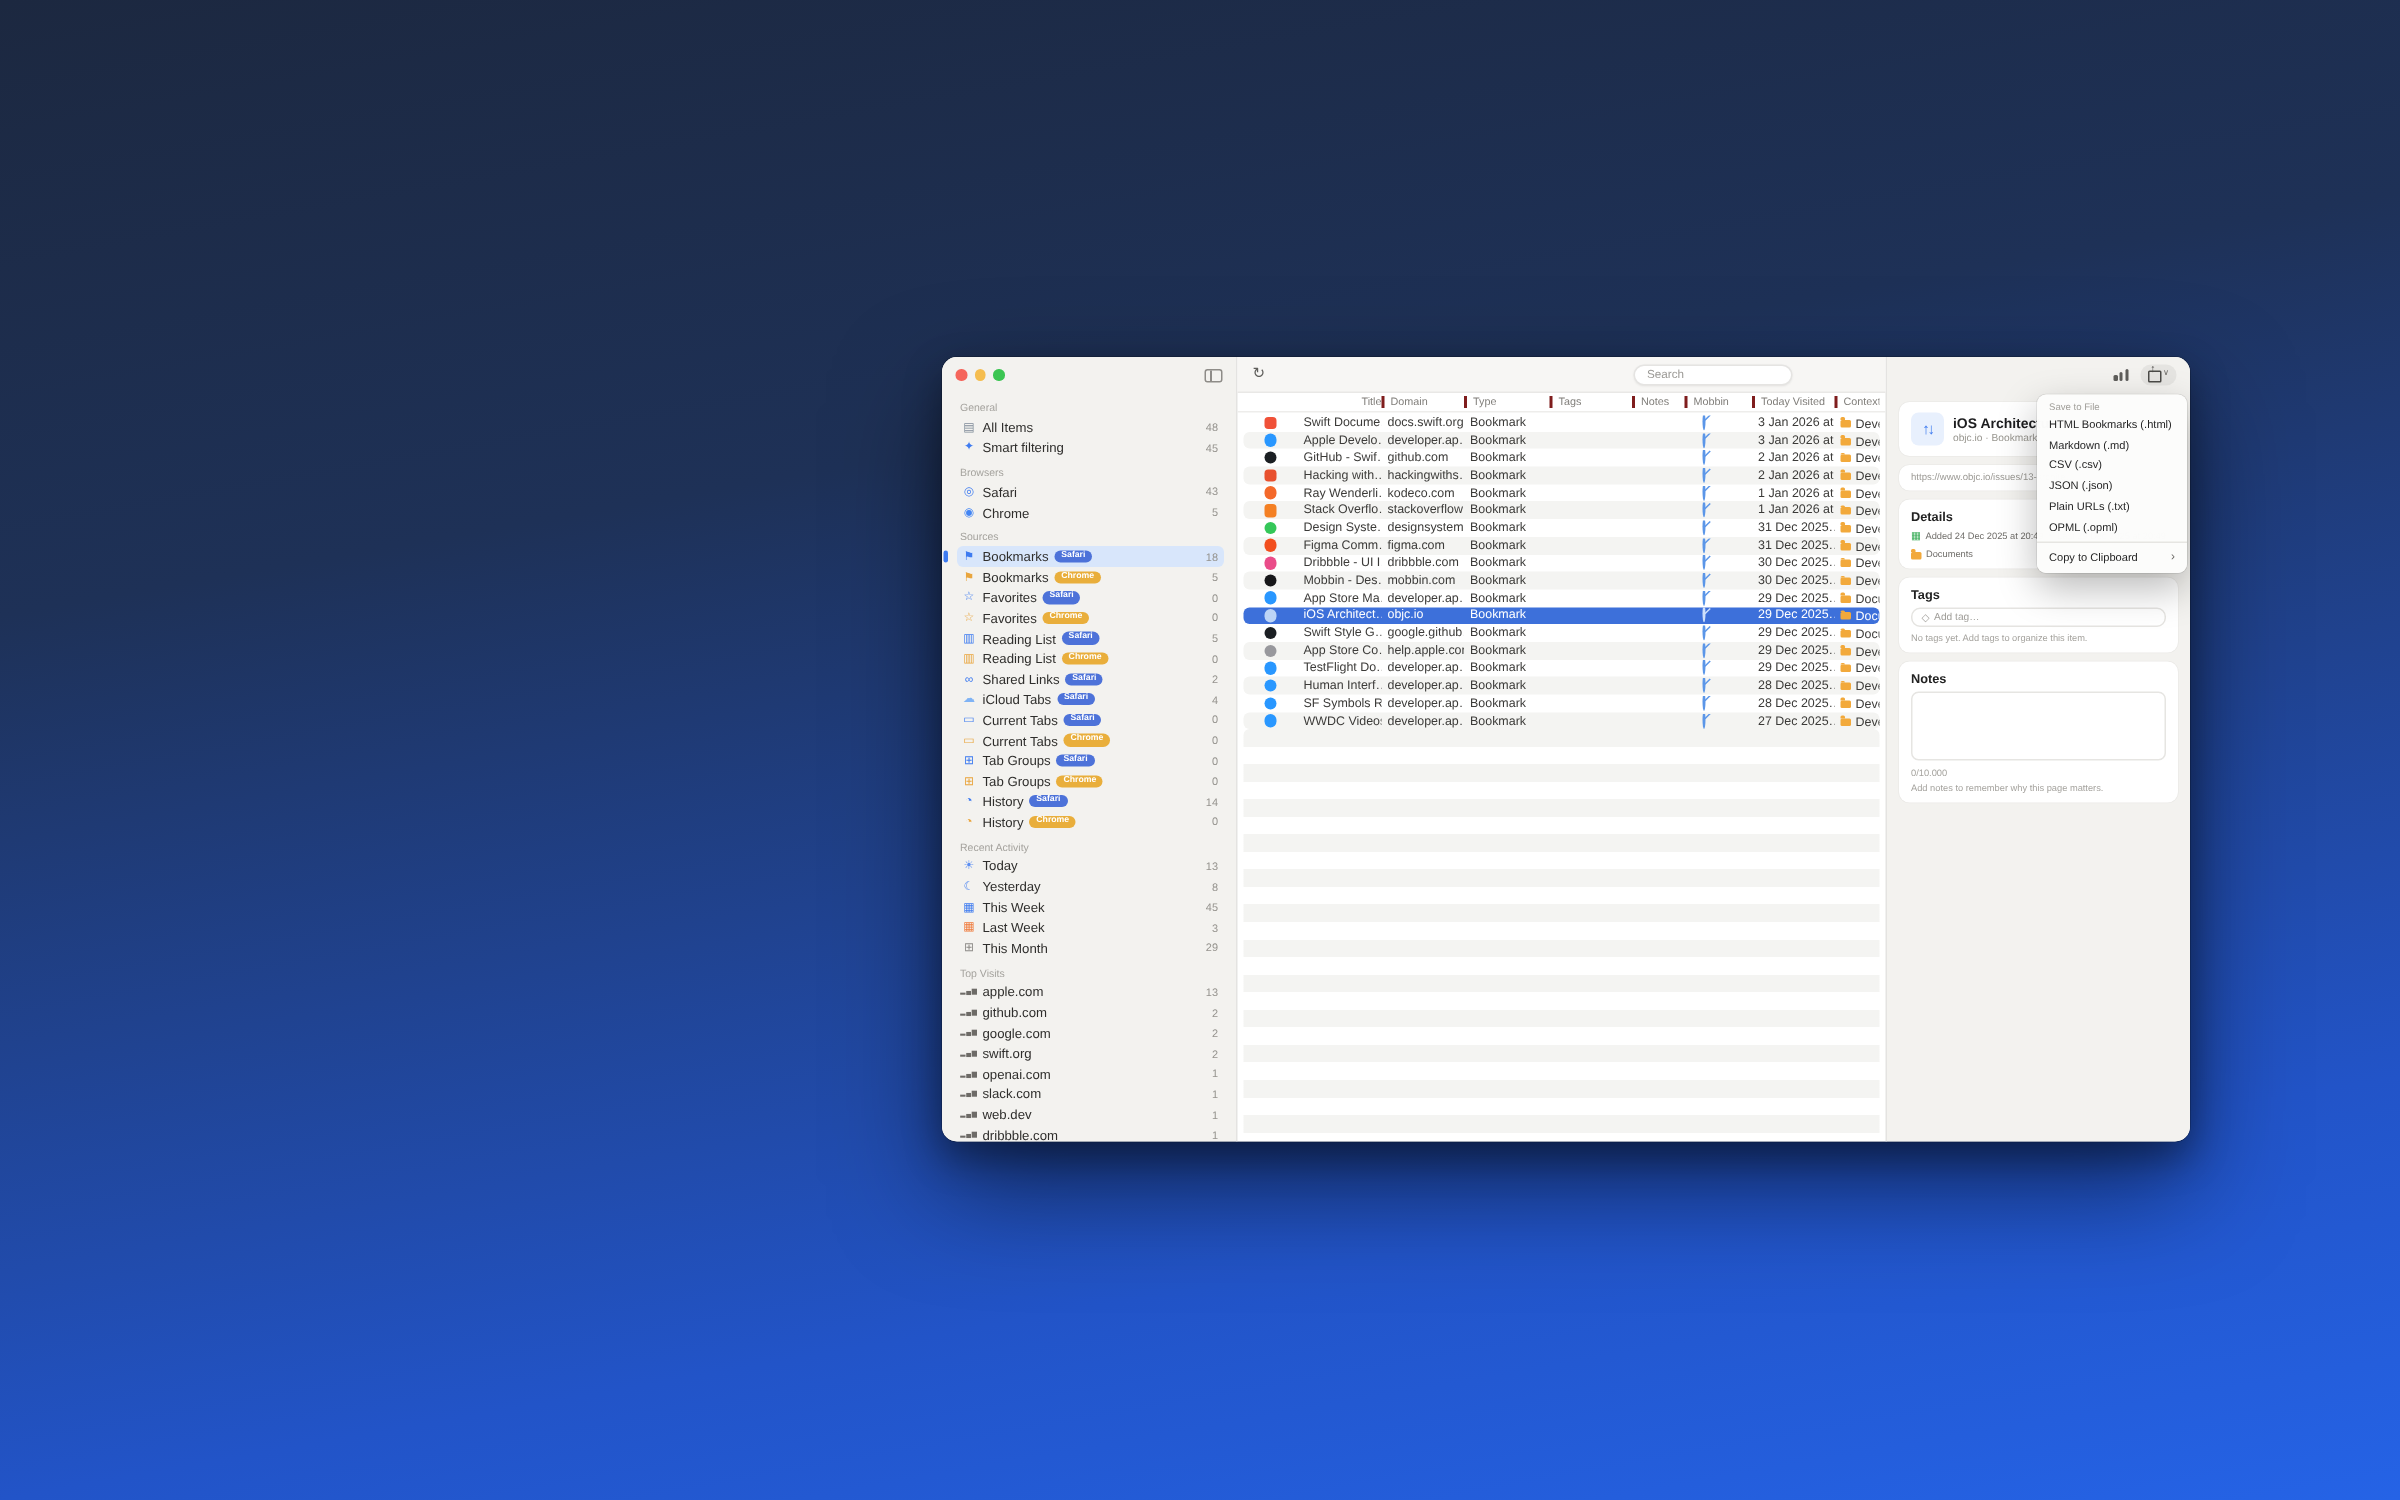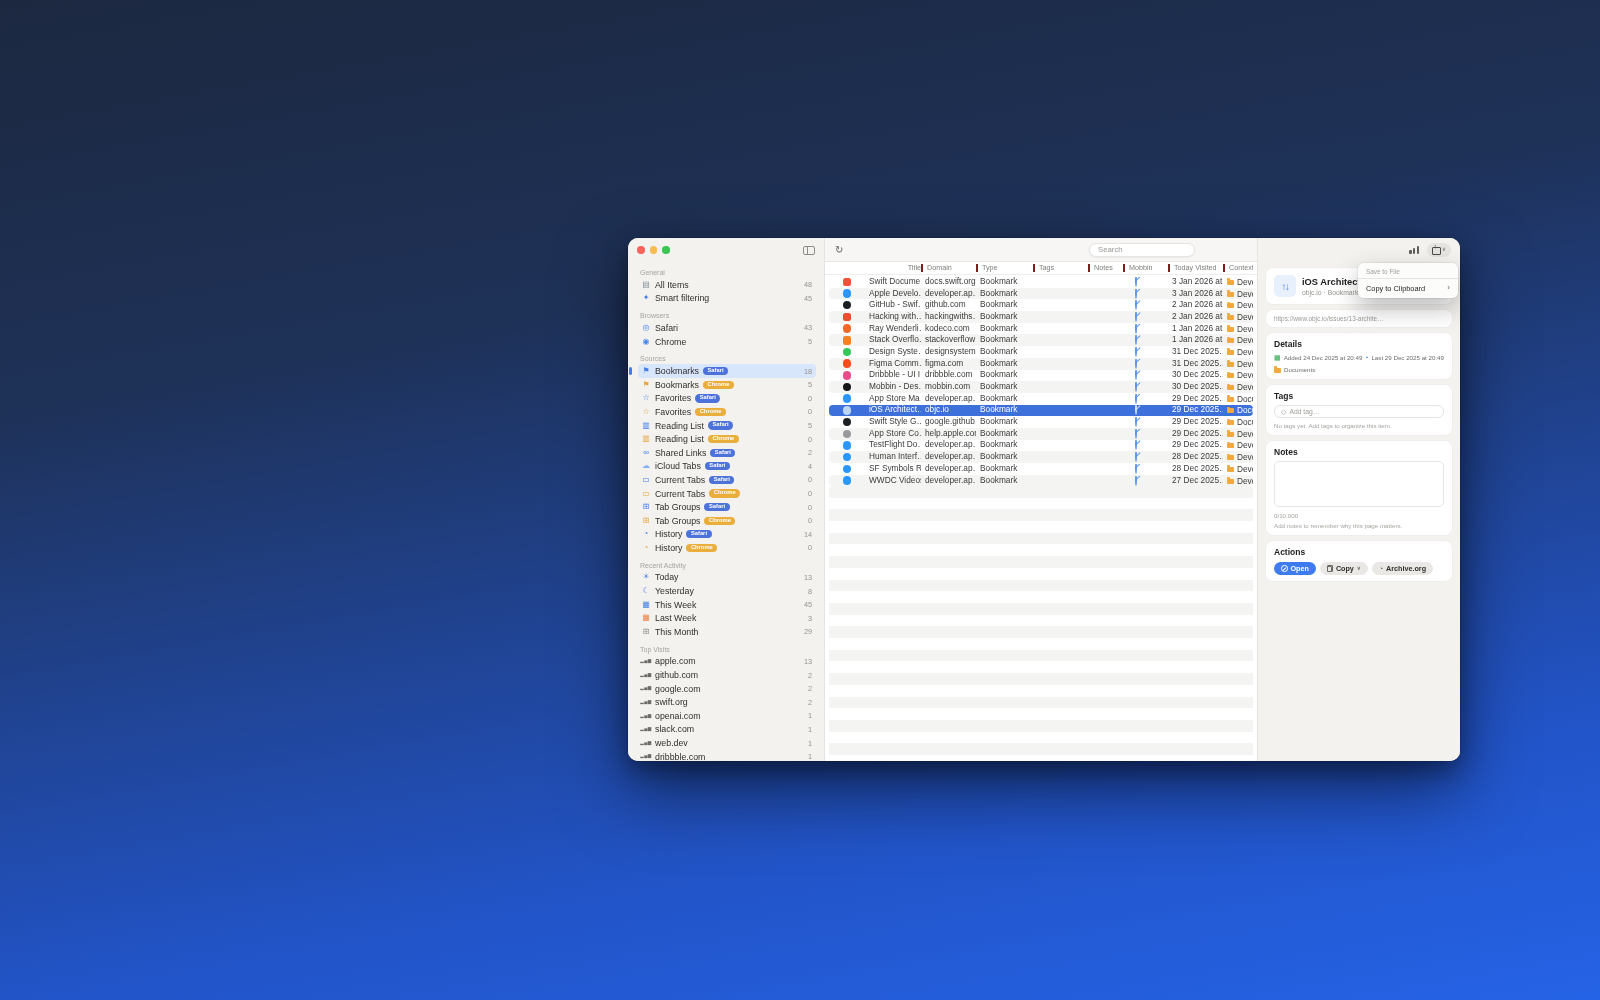--- a/index.html
+++ b/index.html
@@ -717,41 +717,31 @@
       <div class="hint">No tags yet. Add tags to organize this item.</div>
     </div>
 
     <div class="card">
       <h3>Notes</h3>
       <textarea class="notes-box" style=""></textarea>
       <div class="counter">0/10.000</div>
       <div class="hint">Add notes to remember why this page matters.</div>
     </div>
 
-    <div class="card">
-      <h3>Actions</h3>
-      <div class="act-row">
-        <span class="btn primary">
-          <span class="compass"></span>
-          <span>Open</span>
-        </span>
-        <span class="btn gray">
-          <span class="ic-copy"></span>
-          <span>Copy</span>
-          <span class="chev">∨</span>
-        </span>
-        <span class="btn gray">
-          <span class="ic-clock">◔</span>
-          <span>Archive.org</span>
-        </span>
-      </div>
-    </div>
   </div>
 
   <div class="menu">
     <div class="menu-header">Save to File</div>
+    <div>
+        <div class="menu-item">HTML Bookmarks (.html)</div>
+        <div class="menu-item">Markdown (.md)</div>
+        <div class="menu-item">CSV (.csv)</div>
+        <div class="menu-item">JSON (.json)</div>
+        <div class="menu-item">Plain URLs (.txt)</div>
+        <div class="menu-item">OPML (.opml)</div>
+      </div>
     <div class="menu-divider"></div>
     <div class="menu-footer">
       <span>Copy to Clipboard</span>
       <span class="arrow">›</span>
     </div>
   </div>
 </div>
 
 </body></html>

